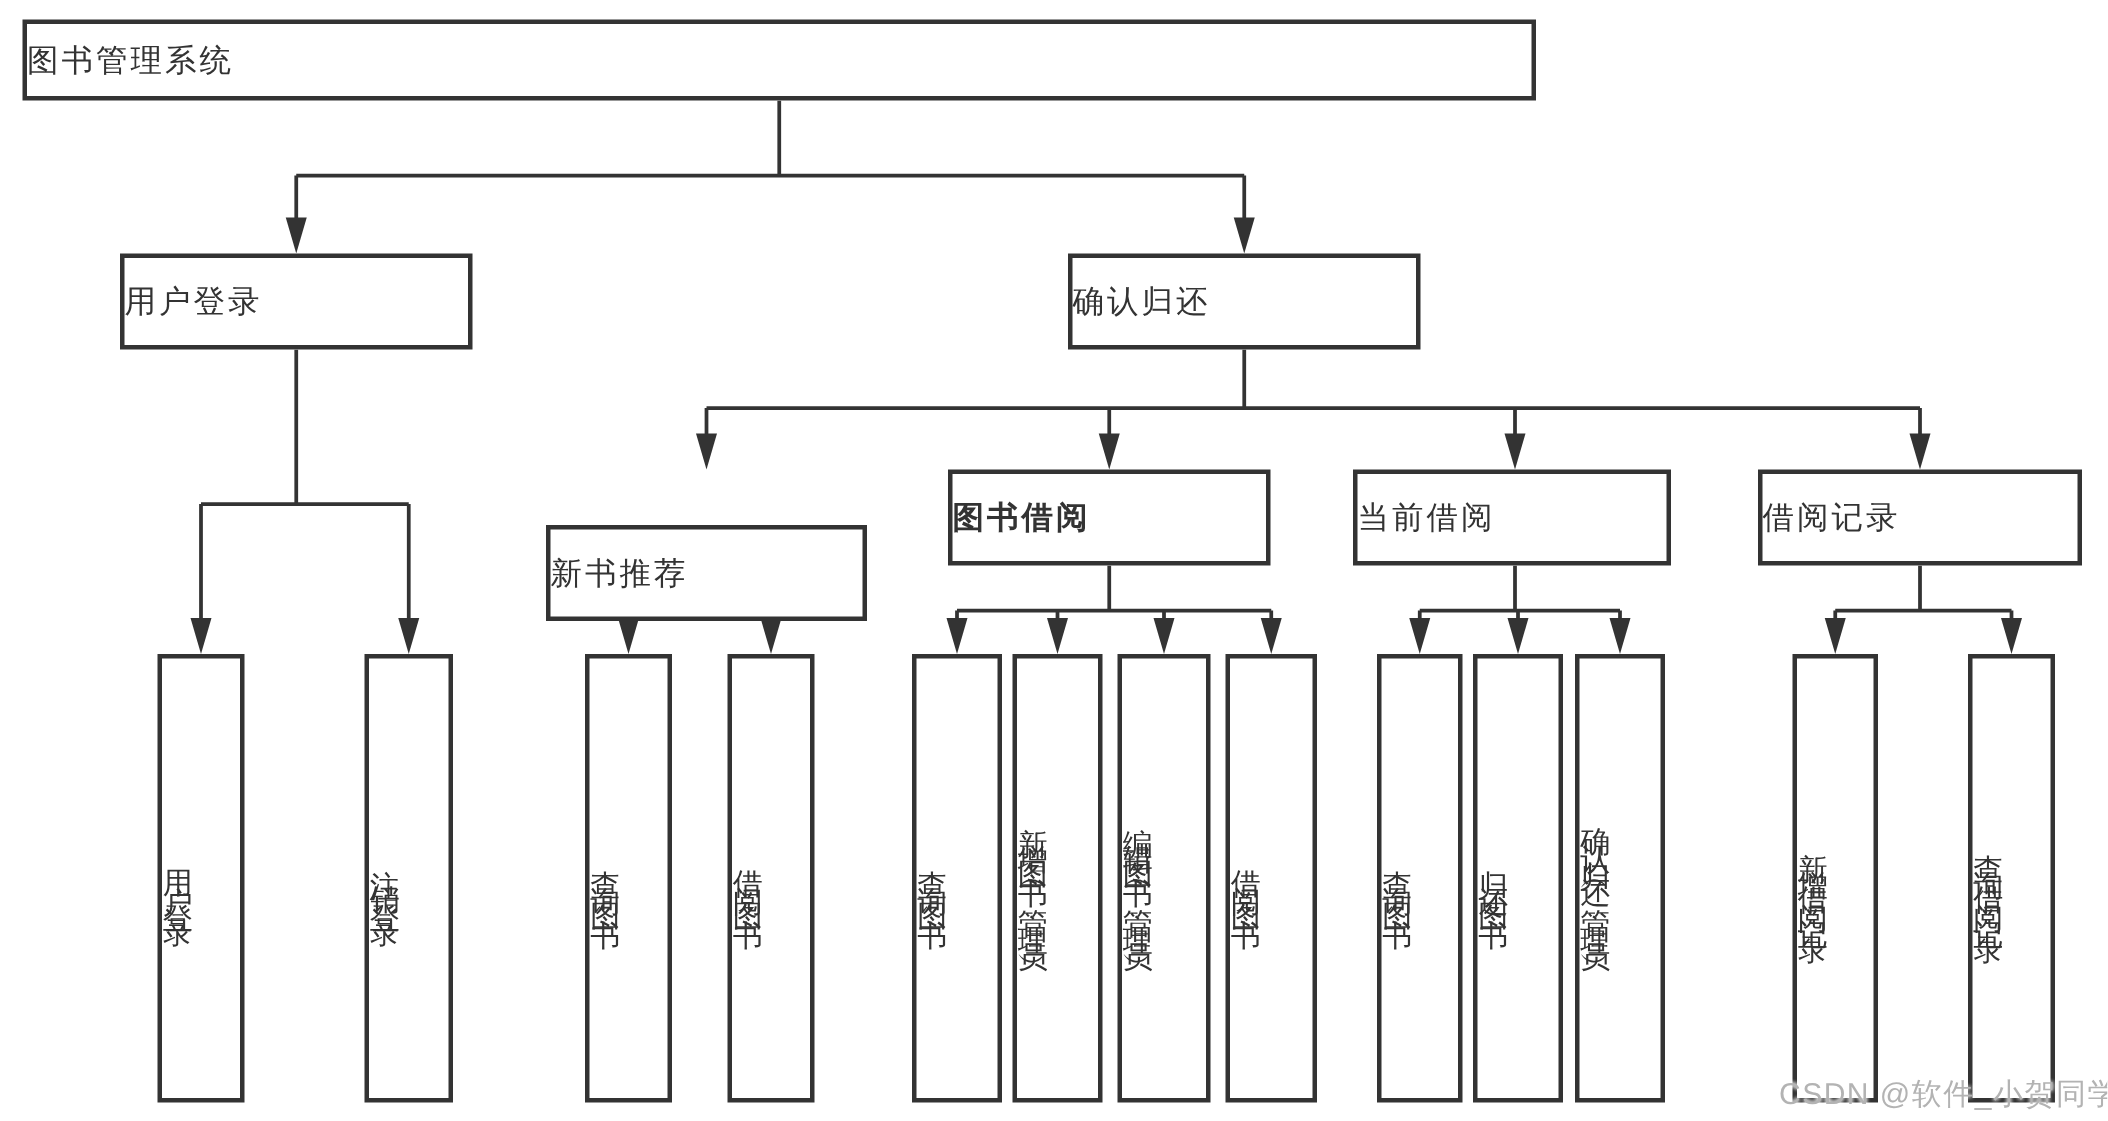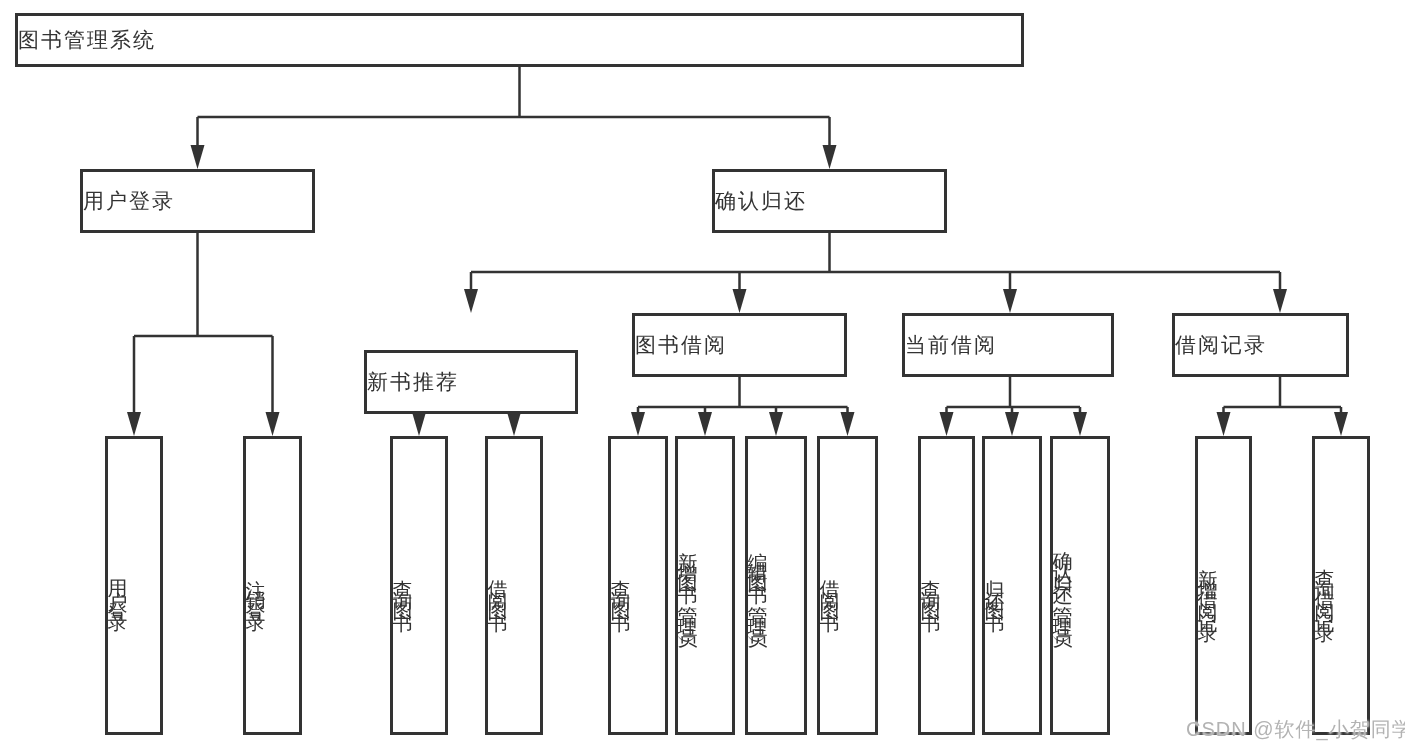--- a/index.html
+++ b/index.html
@@ -21,23 +21,23 @@
   .node .lbl { color:var(--text,#333333); font-size:21px; letter-spacing:2px; white-space:nowrap; }
   .node.v .lbl {
     writing-mode:vertical-lr; text-orientation:mixed;
     font-size:20px; letter-spacing:11px; line-height:1; white-space:nowrap;
   }
   
   .n-root        { left:15px;  top:13px;  width:1009px; height:54px; }
   .n-user-login  { left:80px;  top:169px; width:235px;  height:64px; }
   .n-book-mgmt   { left:712px; top:169px; width:235px;  height:64px; }
   .n-new-rec     { left:364px; top:313px; width:214px;  height:64px;margin-top:37px; }
-  .n-book-borrow { left:632px; top:313px; width:215px;  height:64px; }
+  .n-book-borrow { left:632px; top:313px; width:215px;  height:64px;font-weight:bold; }
   .n-cur-borrow  { left:902px; top:313px; width:212px;  height:64px; }
-  .n-borrow-rec  { left:1172px;top:313px; width:177px;  height:64px; }
+  .n-borrow-rec  { left:1172px;top:313px; width:216px;  height:64px; }
   .n-login       { left:105px; top:436px; width:58px;   height:299px; }
   .n-logout      { left:243px; top:436px; width:59px;   height:299px; }
   .n-rec-query   { left:390px; top:436px; width:58px;   height:299px; }
   .n-rec-borrow  { left:485px; top:436px; width:58px;   height:299px; }
   .n-bb-query    { left:608px; top:436px; width:60px;   height:299px; }
   .n-bb-add      { left:675px; top:436px; width:60px;   height:299px; }
   .n-bb-edit     { left:745px; top:436px; width:62px;   height:299px; }
   .n-bb-borrow   { left:817px; top:436px; width:61px;   height:299px; }
   .n-cb-query    { left:918px; top:436px; width:57px;   height:299px; }
   .n-cb-return   { left:982px; top:436px; width:60px;   height:299px; }

